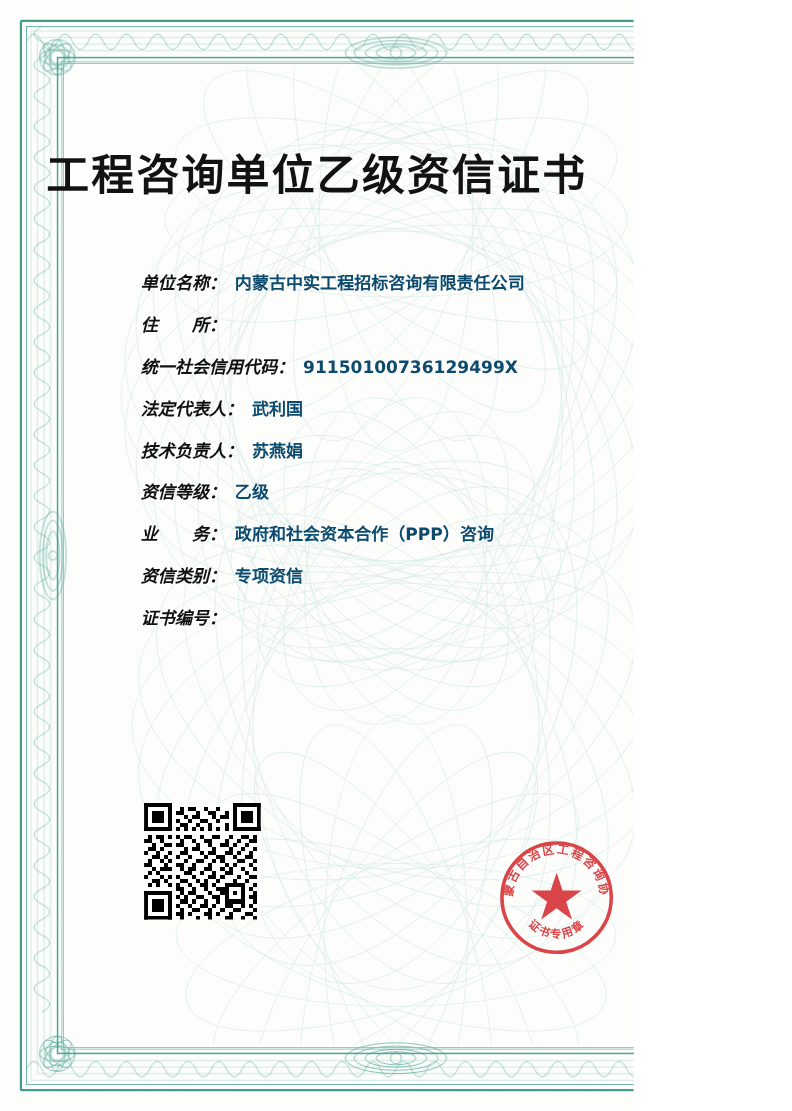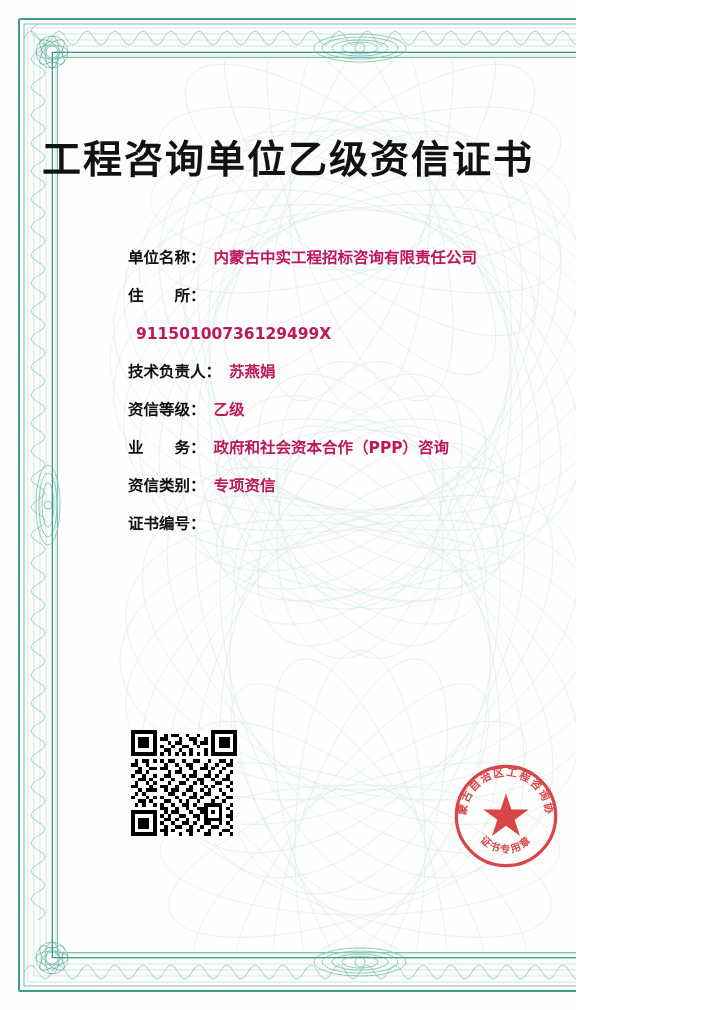--- a/index.html
+++ b/index.html
@@ -89,25 +89,26 @@
     font-size: 15.5px;
     color: #141414;
     line-height: 1.55;
   }
   .row .label {
     flex: 0 0 auto;
     font-family: "DejaVu Sans", "Liberation Sans", sans-serif;
     font-weight: 700;
     white-space: pre;
     color: #101010;
+    font-style: italic;
   }
   .row .value {
     font-family: "DejaVu Sans", "Liberation Sans", sans-serif;
     font-weight: 700;
-    color: #be185d;
+    color: #0c4a6e;
     padding-left: 8px;
   }
   .row.addr .value { max-width: 300px; }
   .row.wide { }
 
   
   .qr {
     position: absolute;
     left: 131px;
     top: 730px;
@@ -354,23 +355,28 @@
     <div class="row">
       <span class="label">单位名称：</span>
       <span class="value">内蒙古中实工程招标咨询有限责任公司</span>
     </div>
 
     <div class="row addr wide">
       <span class="label">住　　所：</span>
     </div>
 
     <div class="row">
+      <span class="label">统一社会信用代码：</span>
       <span class="value">91150100736129499X</span>
     </div>
 
+    <div class="row">
+      <span class="label">法定代表人：</span>
+      <span class="value">武利国</span>
+    </div>
 
     <div class="row">
       <span class="label">技术负责人：</span>
       <span class="value">苏燕娟</span>
     </div>
 
     <div class="row">
       <span class="label">资信等级：</span>
       <span class="value">乙级</span>
     </div>

